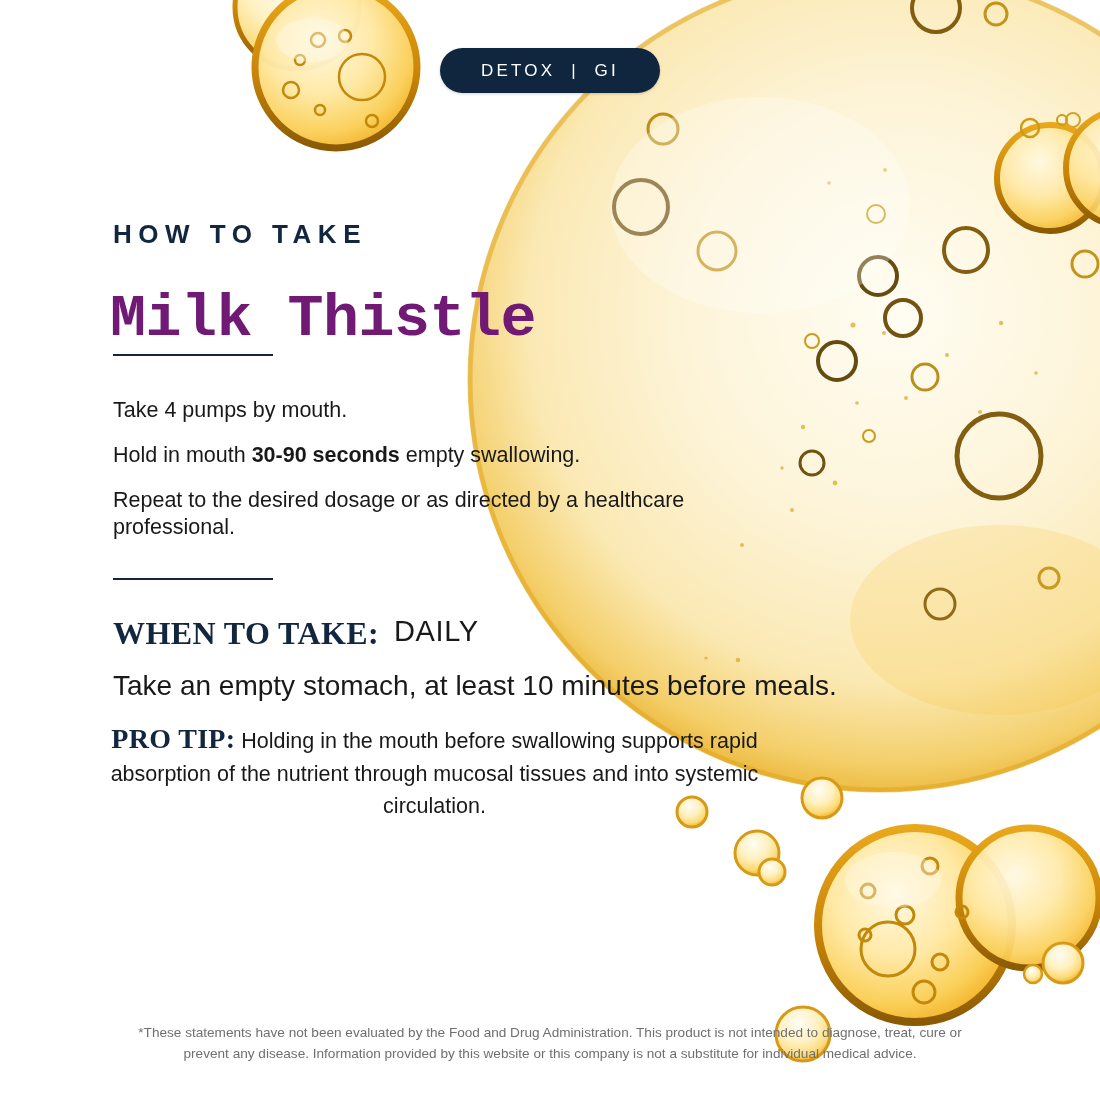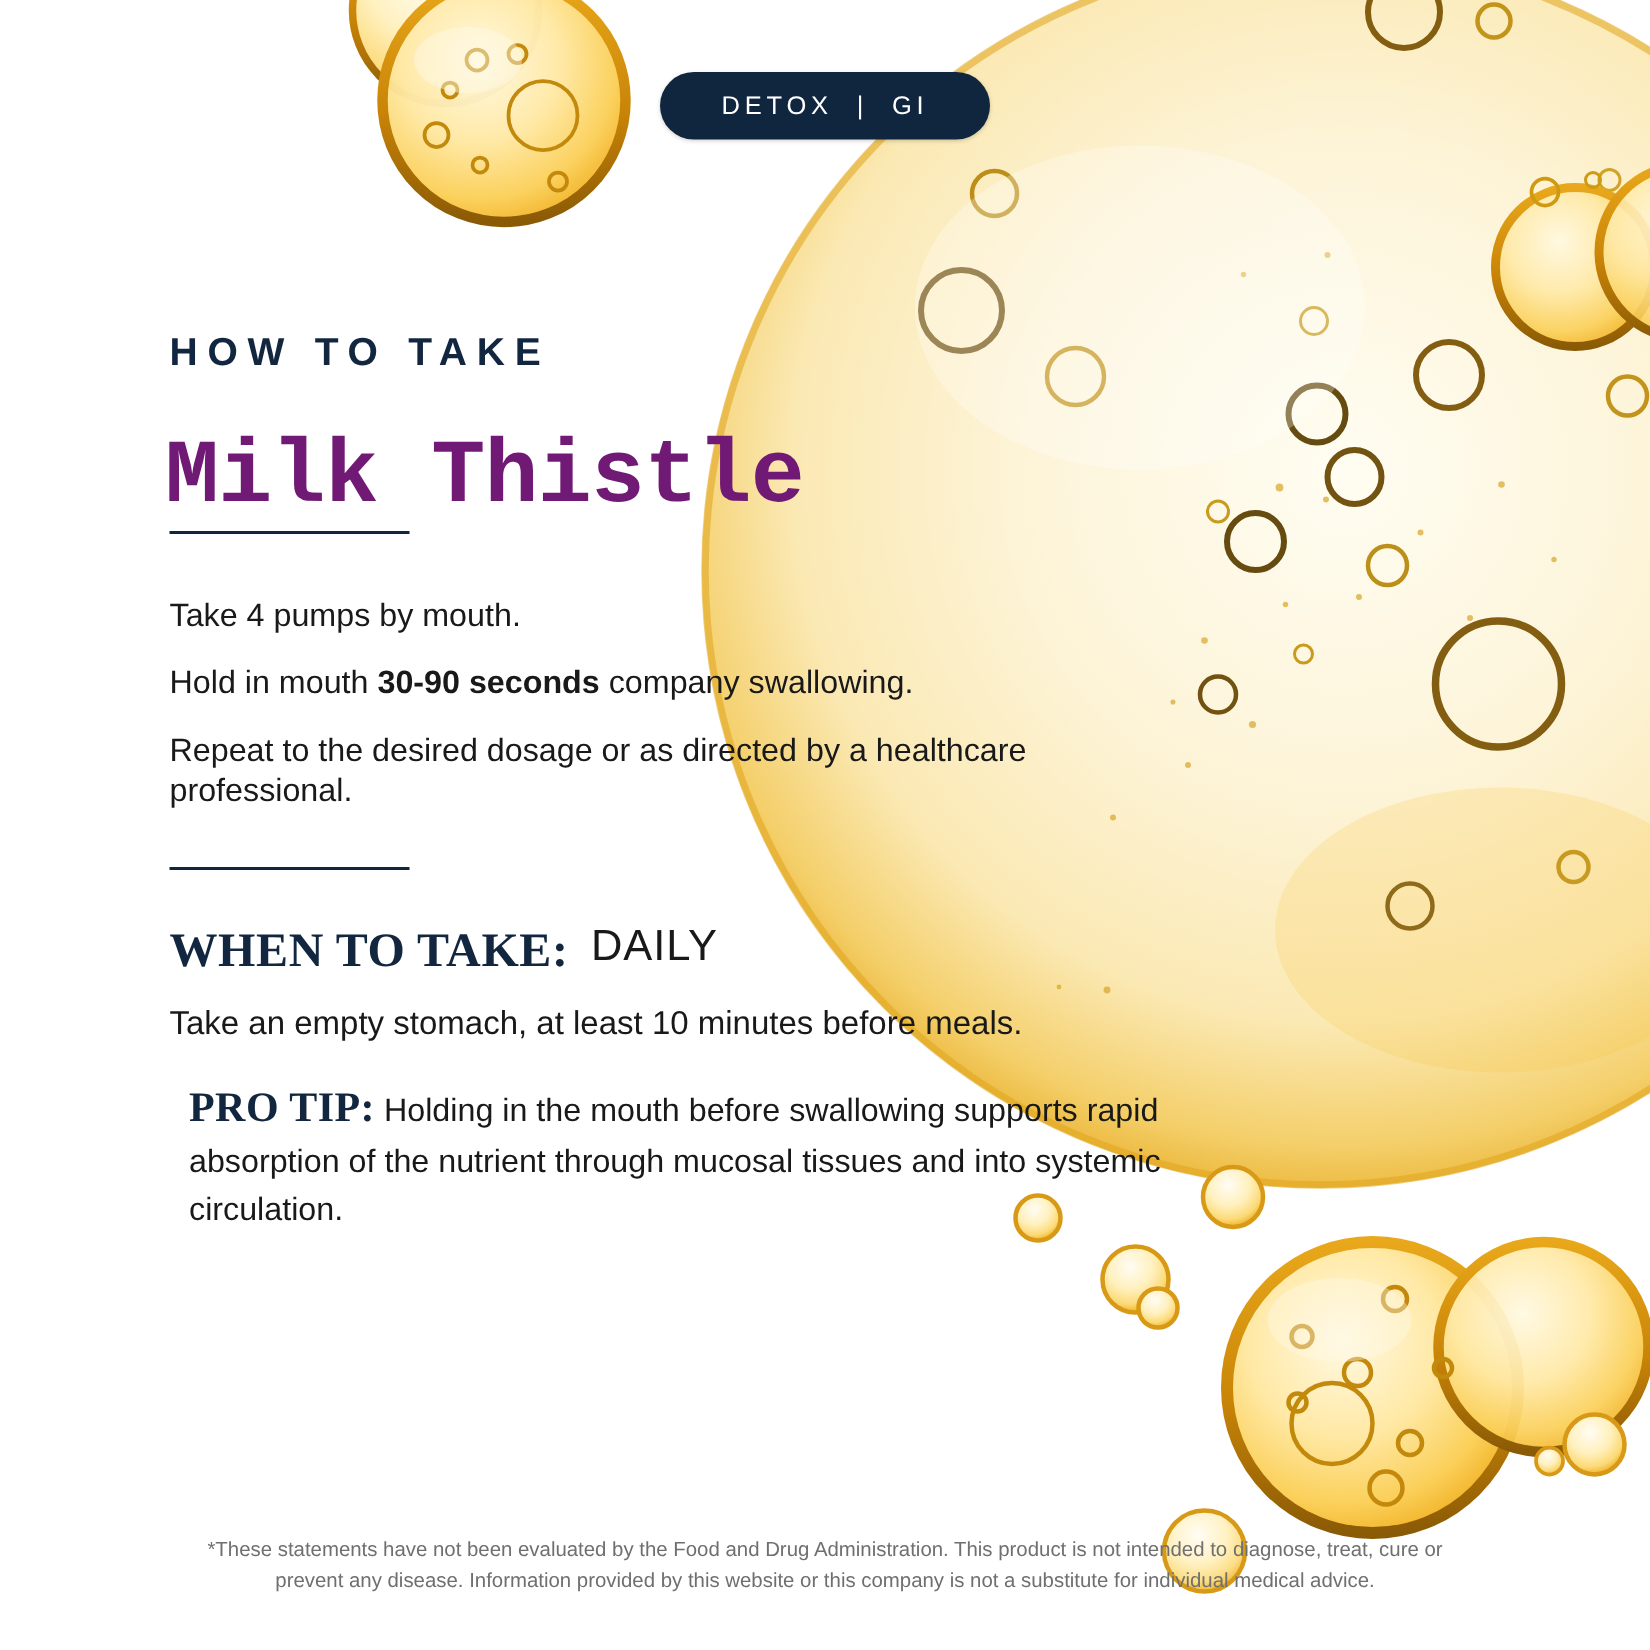--- a/index.html
+++ b/index.html
@@ -135,34 +135,35 @@
     font-weight: 400;
     letter-spacing: 0.6px;
   }
 
   .when-sub {
     position: absolute;
     left: 113px;
     top: 669px;
     color: #191919;
     font-family: "Liberation Sans", sans-serif;
-    font-size: 22px;
+    font-size: 28px;
     line-height: 1.22;
   }
 
   
   .protip {
     position: absolute;
-    left: 126px;
+    left: 102px;
     top: 718px;
     width: 665px;
     color: #191919;
     font-family: "Liberation Sans", sans-serif;
     font-size: 21.5px;
     line-height: 1.48;
+    text-align: center;
   }
   .protip-label {
     color: #12263f;
     font-family: "Liberation Serif", serif;
     font-size: 28px;
     font-weight: bold;
     letter-spacing: 0.3px;
   }
 
   
@@ -370,21 +371,21 @@
       <span class="badge-text">DETOX  |  GI</span>
     </div>
 
     <div class="eyebrow">HOW TO TAKE</div>
     <h1 class="title">Milk Thistle</h1>
 
     <div class="rule rule-1"></div>
 
     <div class="instructions">
       <p>Take 4 pumps by mouth.</p>
-      <p><span>Hold in mouth </span><b>30-90 seconds</b><span> company swallowing.</span></p>
+      <p><span>Hold in mouth </span><b>30-90 seconds</b><span> empty swallowing.</span></p>
       <p>Repeat to the desired dosage or as directed by a healthcare professional.</p>
     </div>
 
     <div class="rule rule-2"></div>
 
     <div class="when-row">
       <span class="when-label">WHEN TO TAKE:</span>
       <span class="when-value">DAILY</span>
     </div>
     <div class="when-sub">Take an empty stomach, at least 10 minutes before meals.</div>

